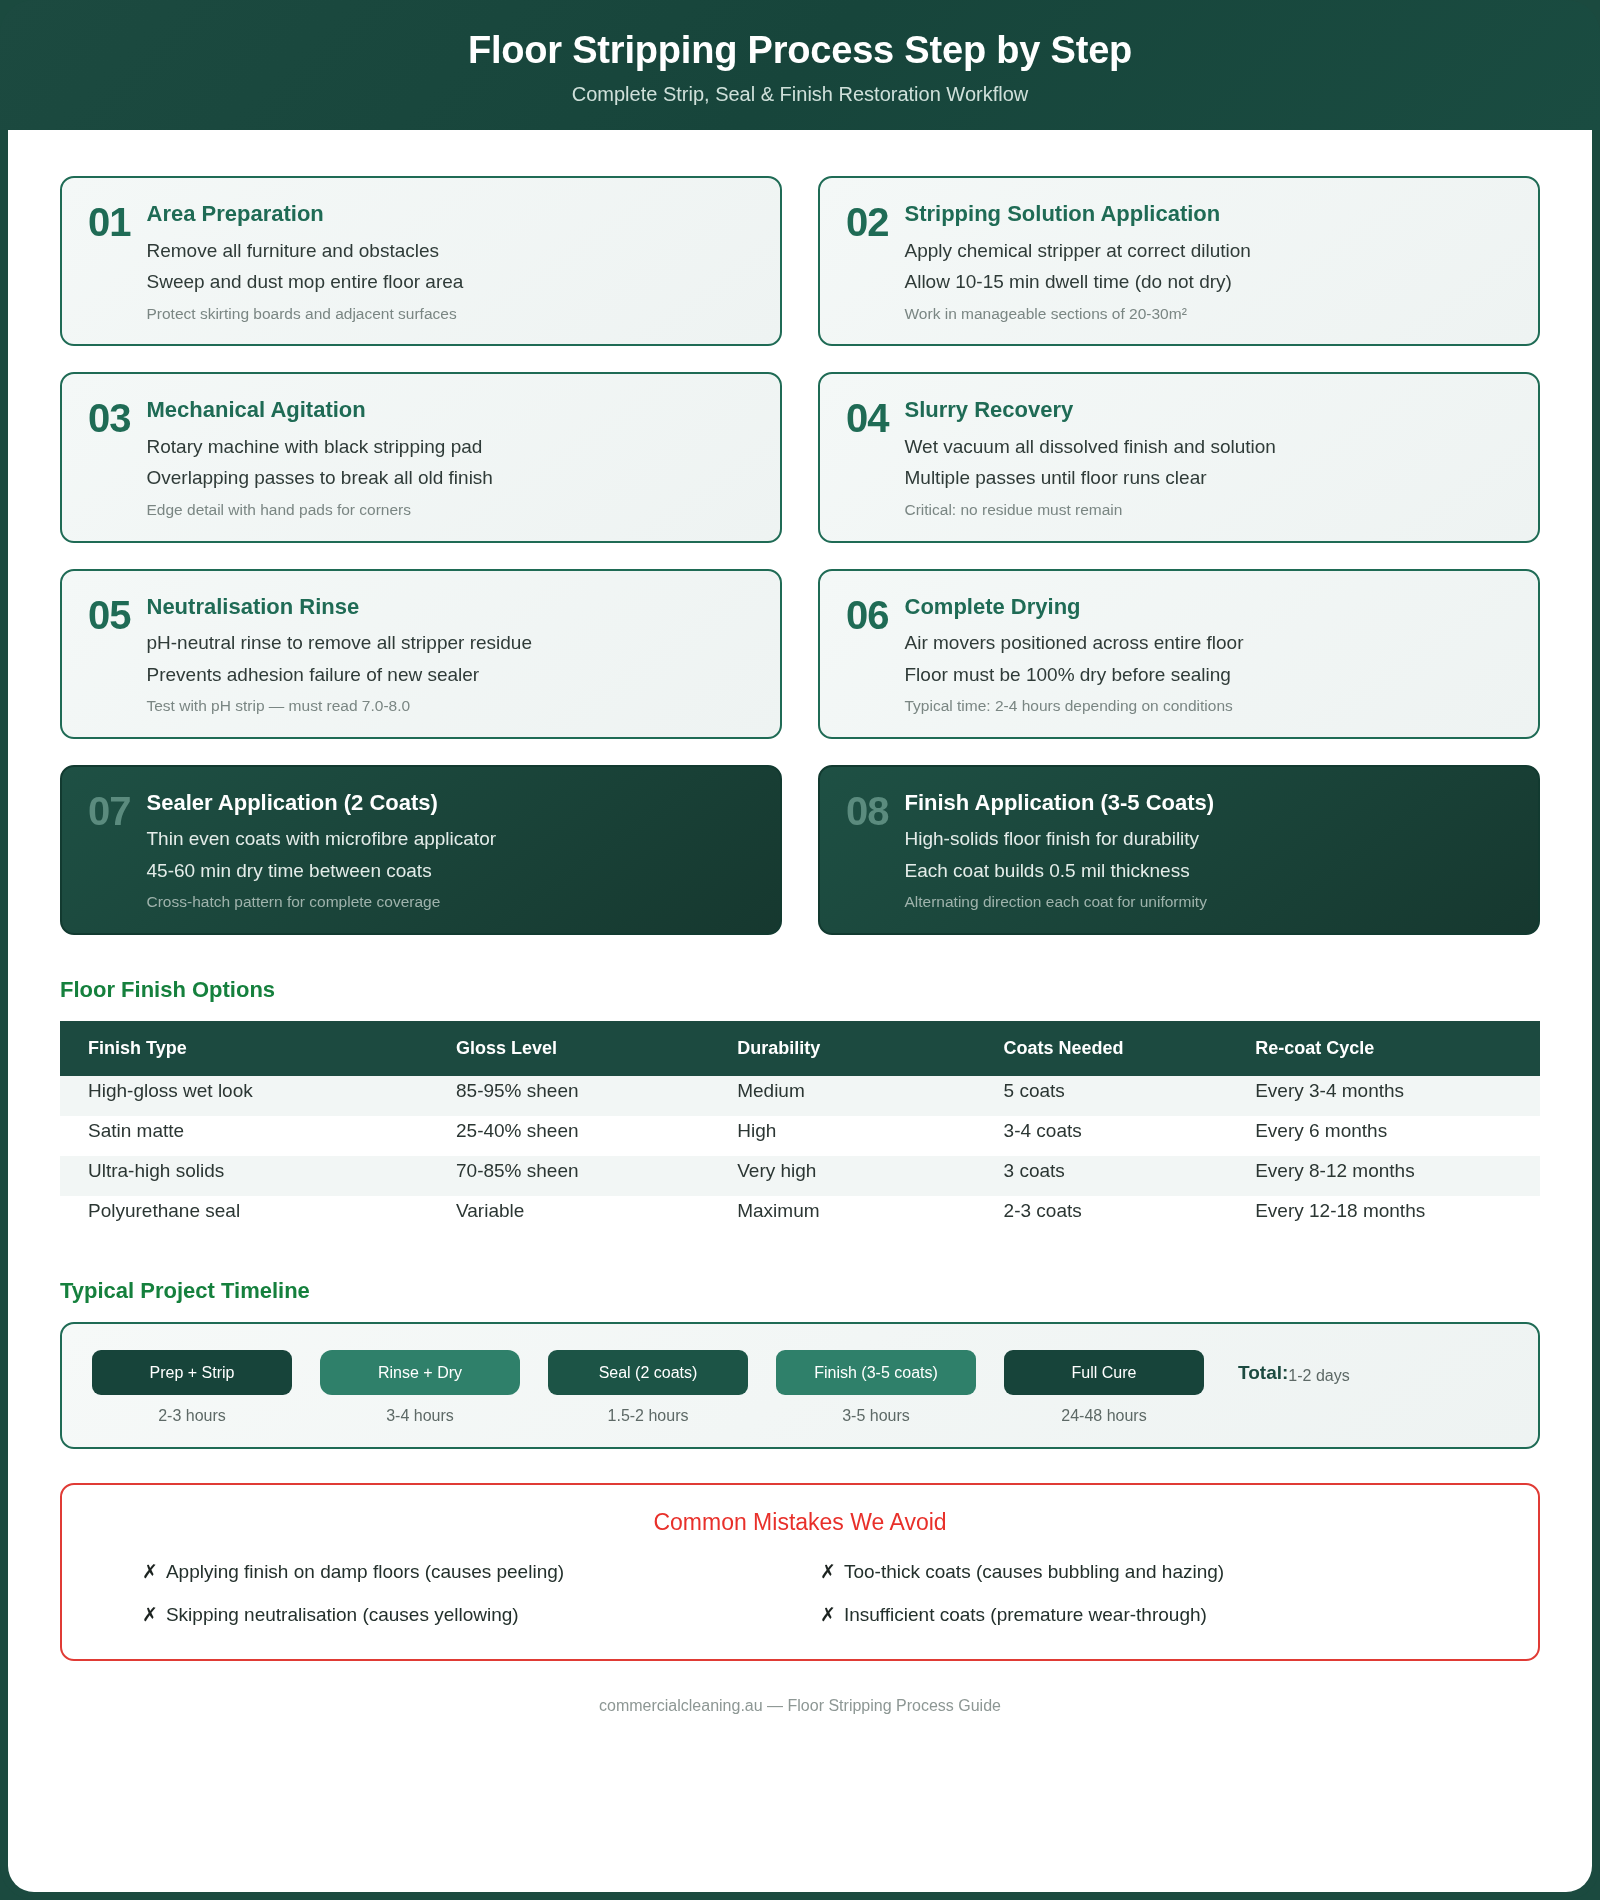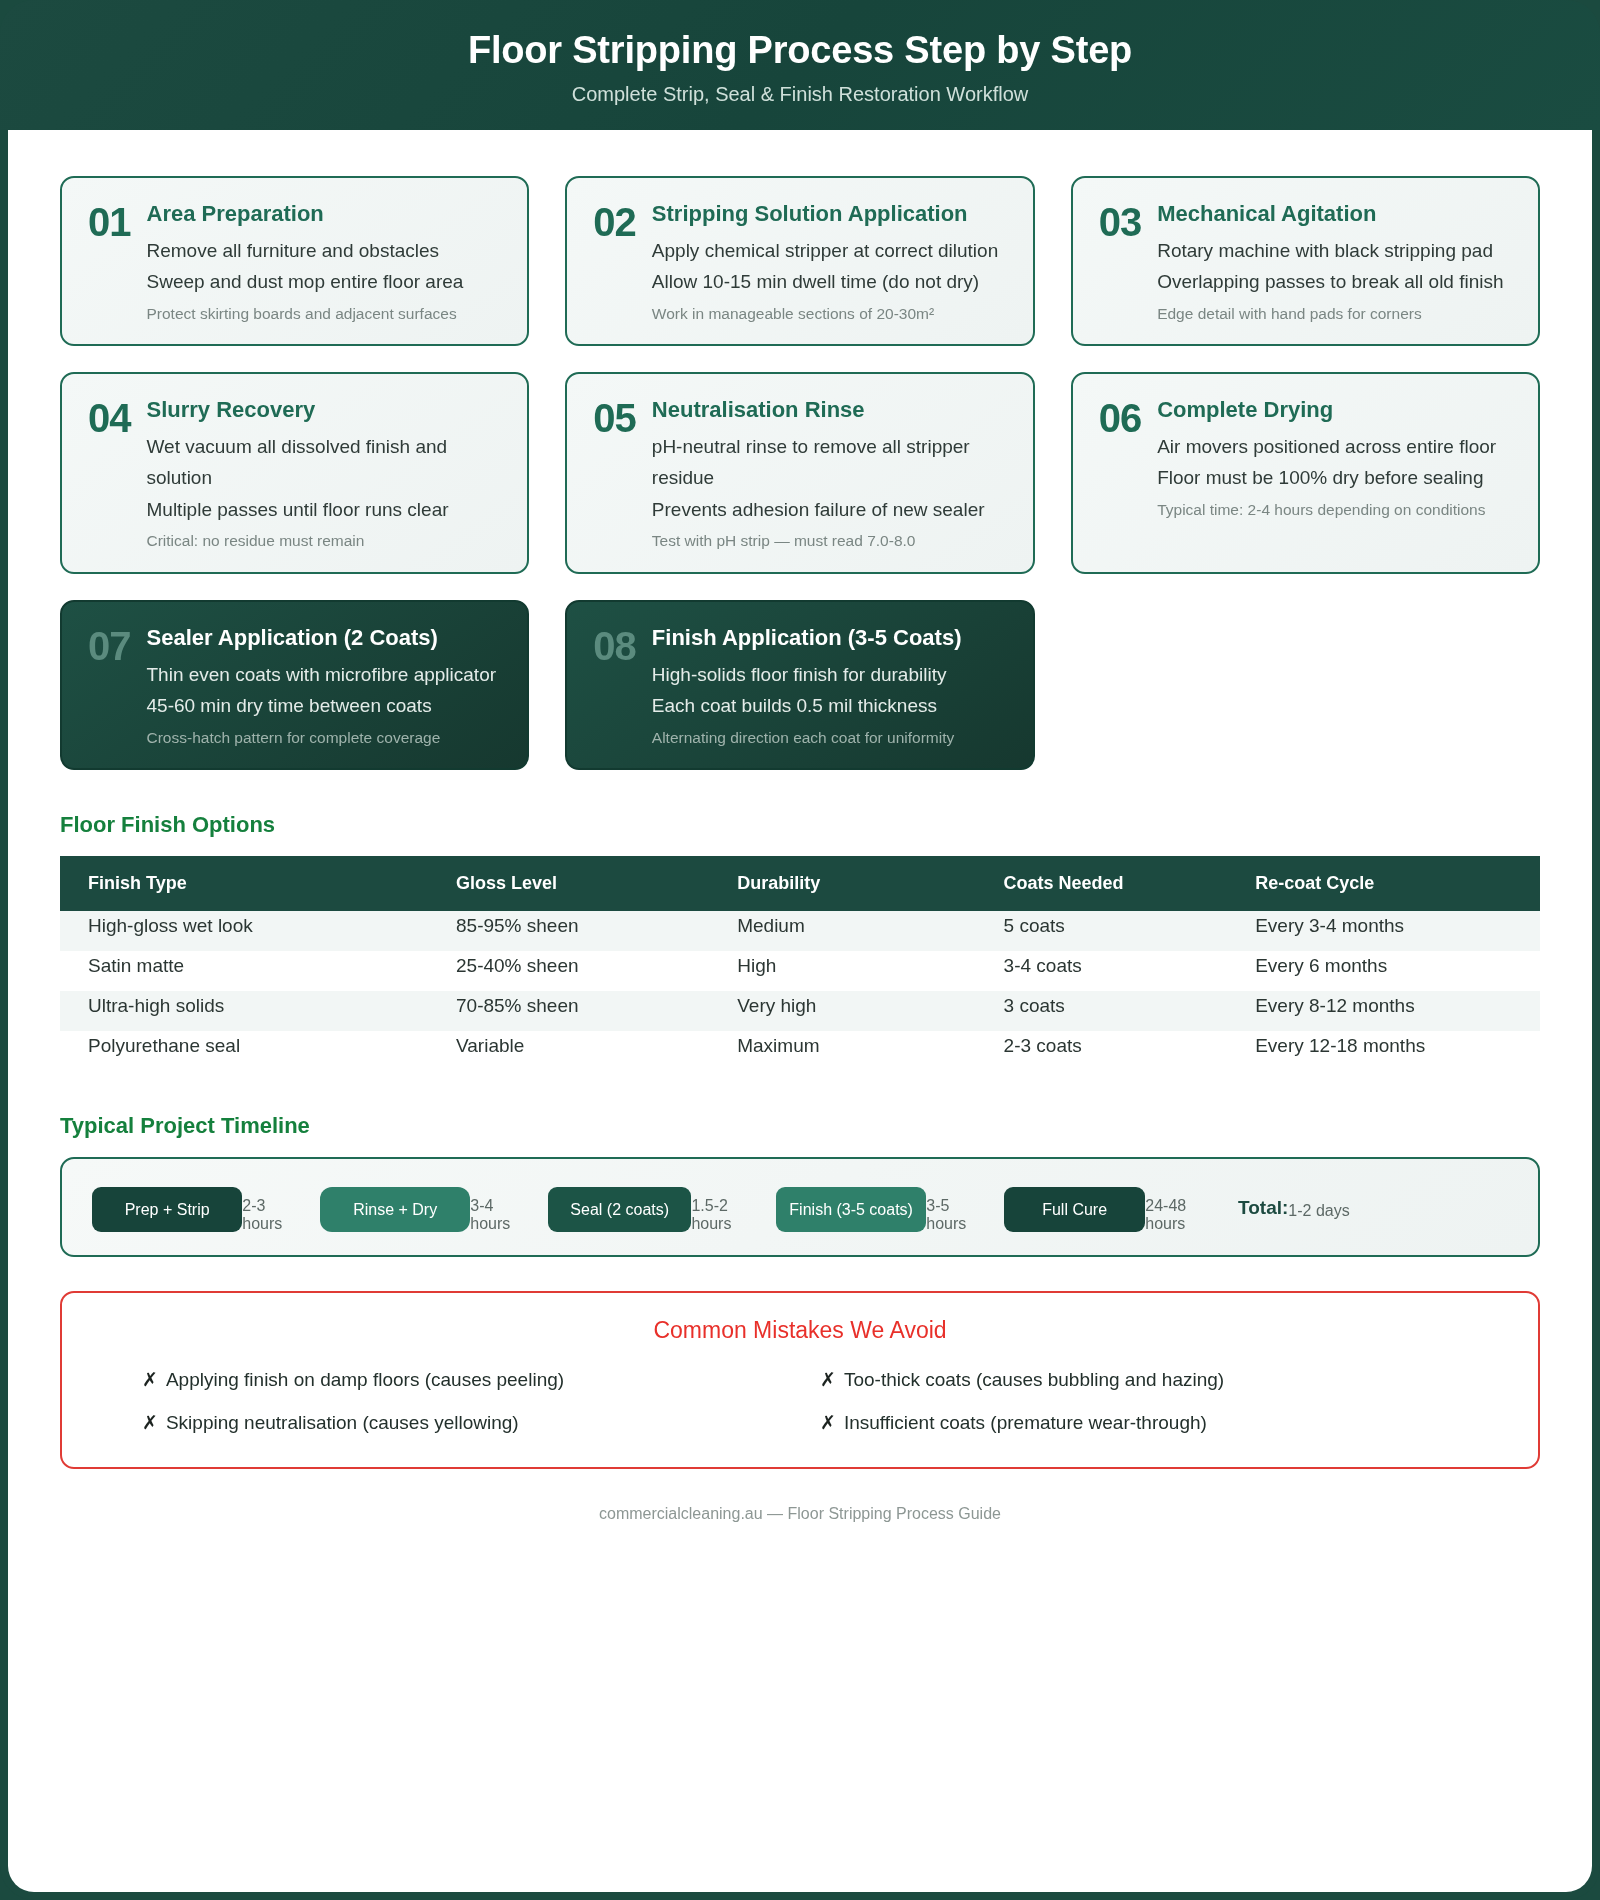--- a/index.html
+++ b/index.html
@@ -52,21 +52,21 @@
     width: 1584px;
     height: 1762px;
     background: #ffffff;
     border-radius: 0 0 26px 26px;
     padding: 0 52px;
   }
 
   
   .steps-grid {
     display: grid;
-    grid-template-columns: 1fr 1fr 1fr;
+    grid-template-columns: 1fr 1fr;
     gap: 26px 36px;
     padding-top: 46px;
   }
 
   .step-card {
     border: 2px solid #1f6b55;
     border-radius: 14px;
     background: linear-gradient(145deg, #f4f8f7 0%, #eef3f2 100%);
     padding: 22px 26px 20px 26px;
     display: flex;
@@ -161,21 +161,21 @@
     border-radius: 14px;
     background: linear-gradient(145deg, #f6f9f8 0%, #eef3f2 100%);
     padding: 26px 30px 22px 30px;
     display: flex;
     align-items: flex-start;
     gap: 28px;
   }
   .tl-stage {
     flex: 0 0 auto;
     display: flex;
-    flex-direction: row;
+    flex-direction: column;
     align-items: center;
     width: 200px;
   }
   .tl-chip {
     width: 100%;
     border-radius: 9px;
     color: #ffffff;
     font-size: 16px;
     font-weight: normal;
     text-align: center;

